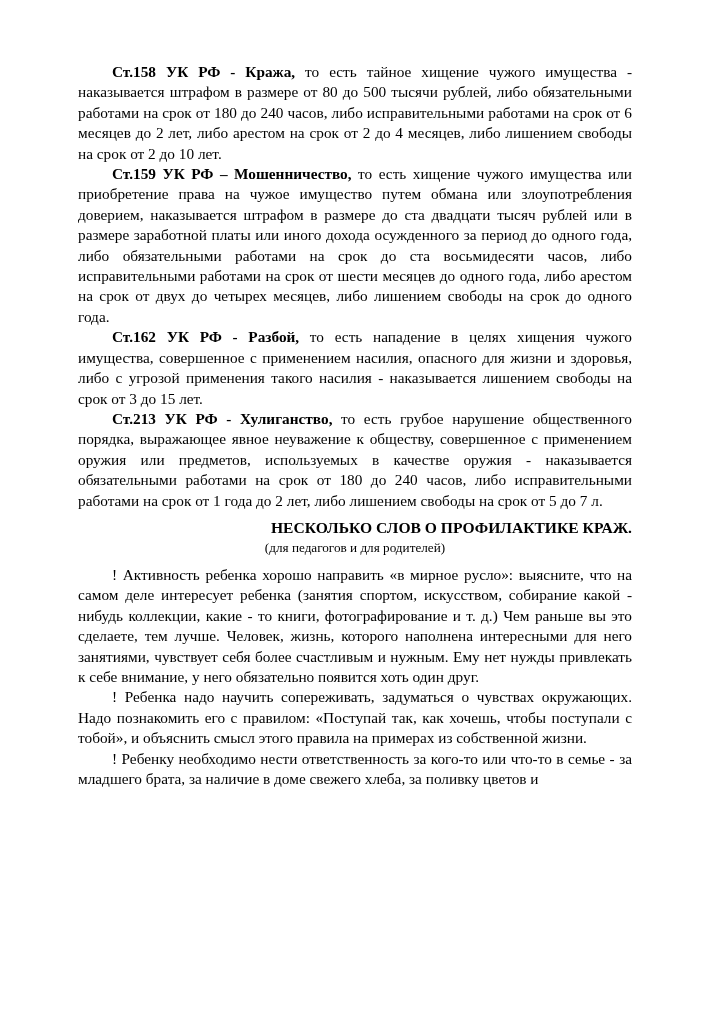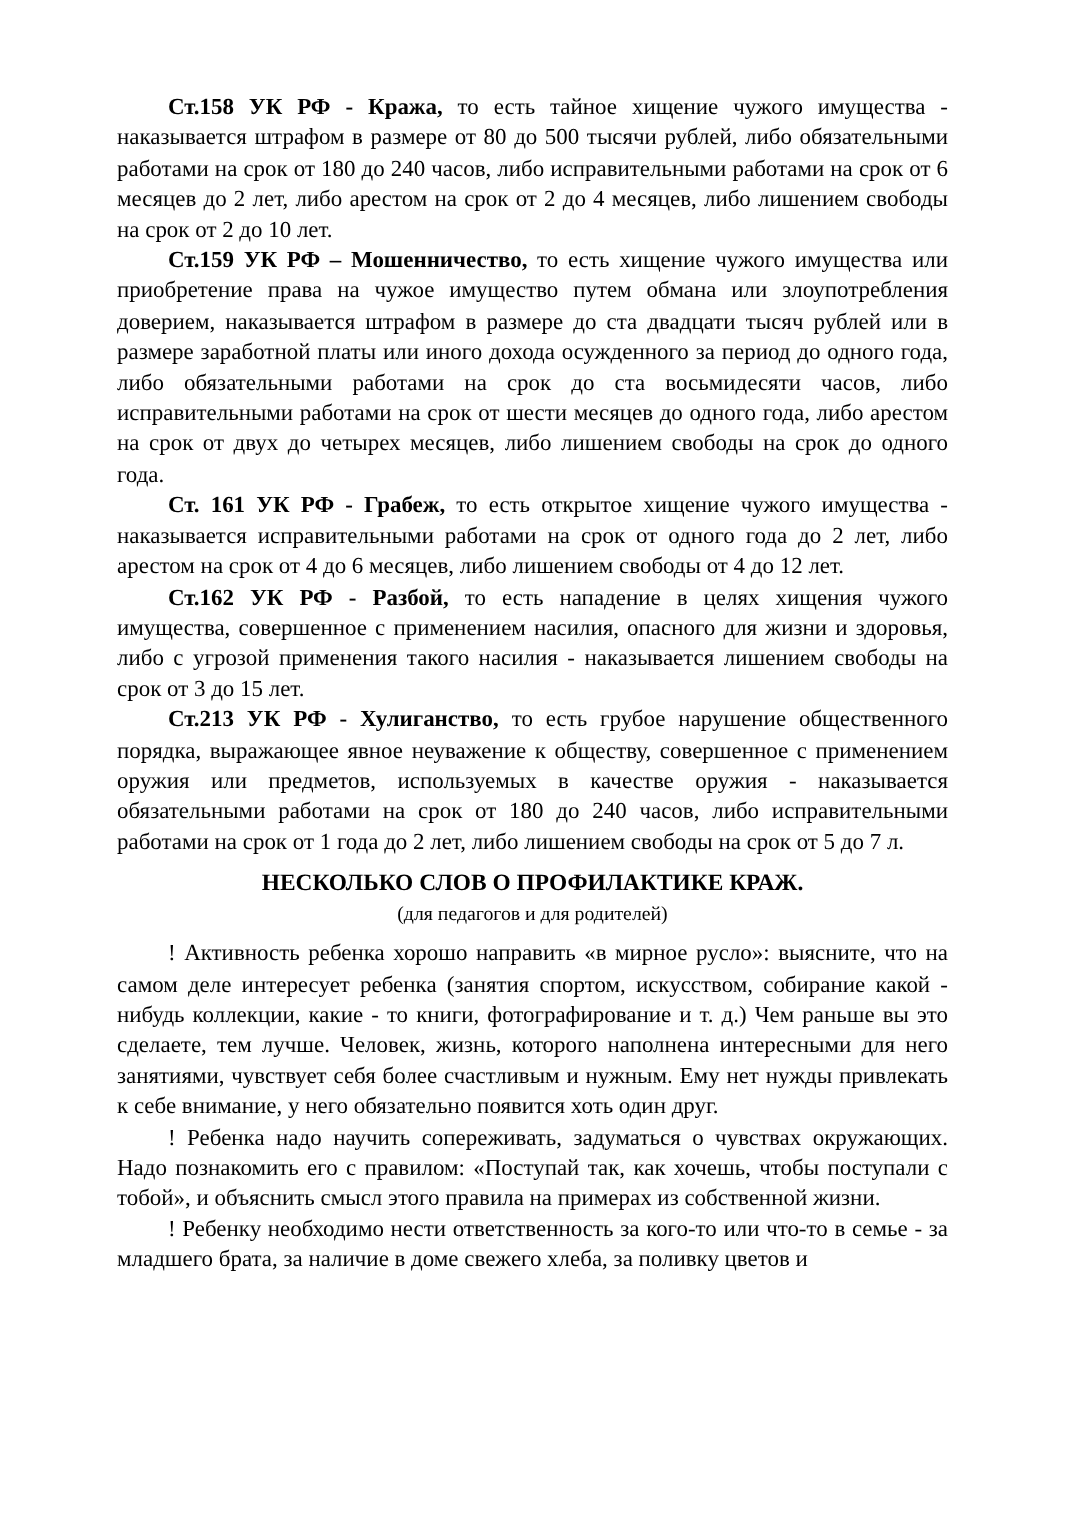--- a/index.html
+++ b/index.html
@@ -27,21 +27,21 @@
     text-indent: 34px;
     font-size: 15.3px;
     line-height: 20.4px;
     hyphens: none;
   }
   .lead {
     font-weight: bold;
   }
   .heading {
     margin: 6px 0 0 0;
-    text-align: center;
+    text-align: right;
     font-weight: bold;
     font-size: 15.6px;
     line-height: 21px;
     text-indent: 0;
   }
   .subheading {
     margin: 0 0 0 0;
     text-align: center;
     font-weight: normal;
     font-size: 13.2px;
@@ -54,21 +54,20 @@
 </style>
 </head>
 <body>
 
 <div class="page">
 
   <p class="para"><span class="lead">Ст.158 УК РФ - Кража,</span><span> то есть тайное хищение чужого имущества - наказывается штрафом в размере от 80 до 500 тысячи рублей, либо обязательными работами на срок от 180 до 240 часов, либо исправительными работами на срок от 6 месяцев до 2 лет, либо арестом на срок от 2 до 4 месяцев, либо лишением свободы на срок от 2 до 10 лет.</span></p>
 
   <p class="para"><span class="lead">Ст.159 УК РФ – Мошенничество,</span><span> то есть хищение чужого имущества или приобретение права на чужое имущество путем обмана или злоупотребления доверием, наказывается штрафом в размере до ста двадцати тысяч рублей или в размере заработной платы или иного дохода осужденного за период до одного года, либо обязательными работами на срок до ста восьмидесяти часов, либо исправительными работами на срок от шести месяцев до одного года, либо арестом на срок от двух до четырех месяцев, либо лишением свободы на срок до одного года.</span></p>
 
-  <p class="para"><span class="lead">Ст. 161 УК РФ - Грабеж,</span><span> то есть открытое хищение чужого имущества - наказывается исправительными работами на срок от одного года до 2 лет, либо арестом на срок от 4 до 6 месяцев, либо лишением свободы от 4 до 12 лет.</span></p>
 
   <p class="para"><span class="lead">Ст.162 УК РФ - Разбой,</span><span> то есть нападение в целях хищения чужого имущества, совершенное с применением насилия, опасного для жизни и здоровья, либо с угрозой применения такого насилия - наказывается лишением свободы на срок от 3 до 15 лет.</span></p>
 
   <p class="para"><span class="lead">Ст.213 УК РФ - Хулиганство,</span><span> то есть грубое нарушение общественного порядка, выражающее явное неуважение к обществу, совершенное с применением оружия или предметов, используемых в качестве оружия - наказывается обязательными работами на срок от 180 до 240 часов, либо исправительными работами на срок от 1 года до 2 лет, либо лишением свободы на срок от 5 до 7 л.</span></p>
 
   <p class="heading">НЕСКОЛЬКО СЛОВ О ПРОФИЛАКТИКЕ КРАЖ.</p>
   <p class="subheading">(для педагогов и для родителей)</p>
 
   <div class="spacer-sm"></div>
 

